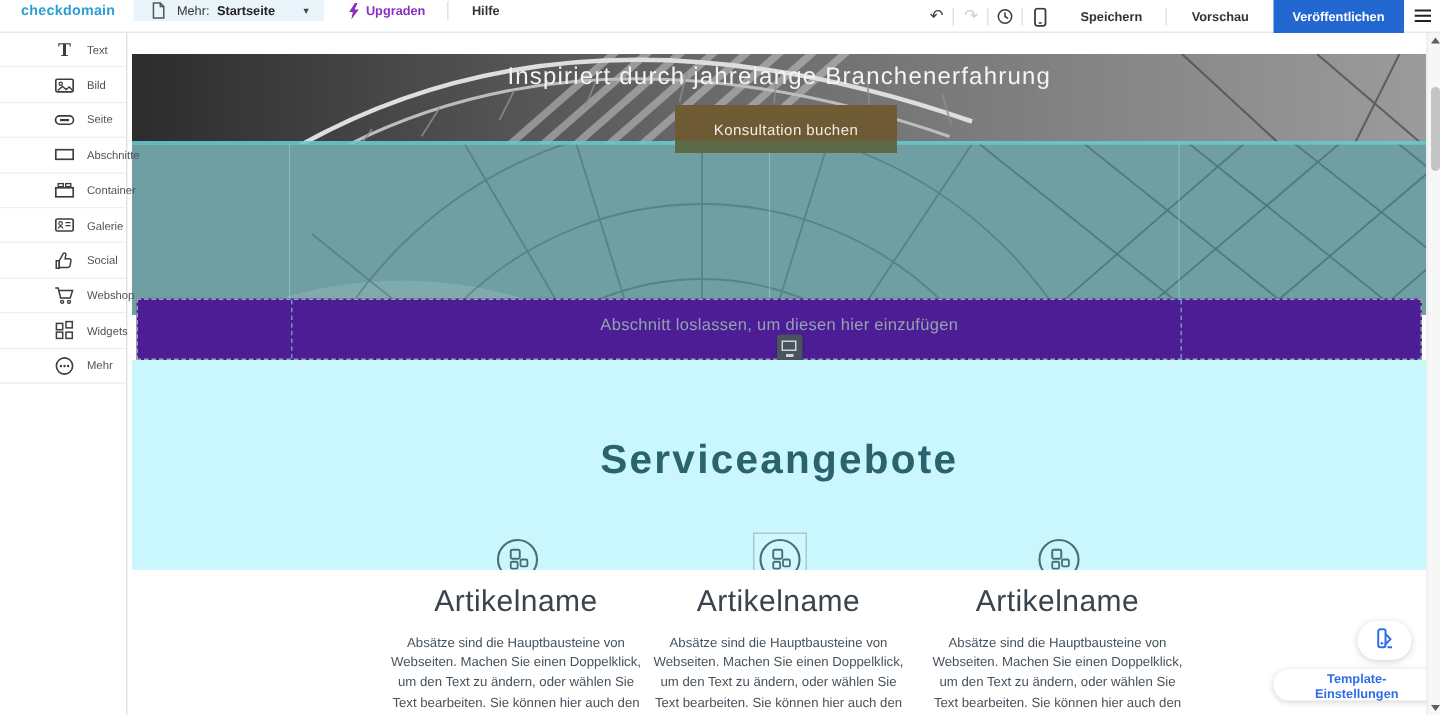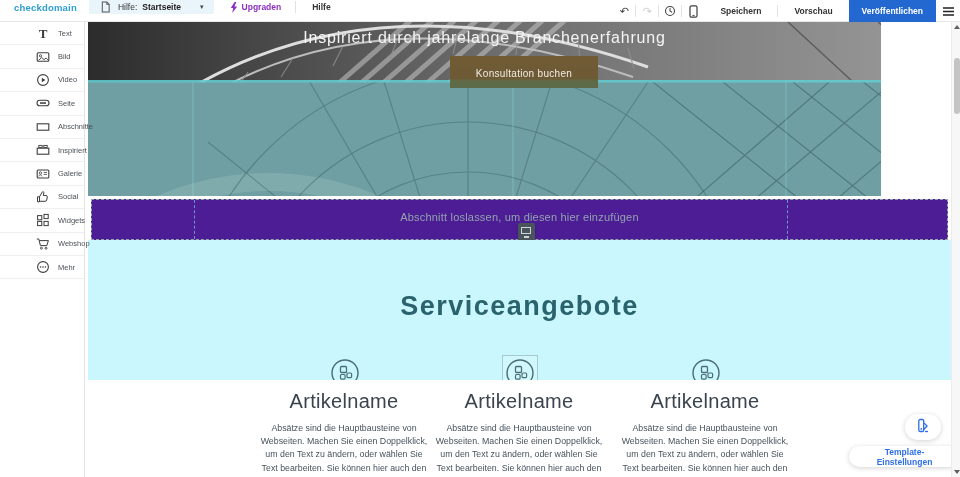--- a/index.html
+++ b/index.html
@@ -35,21 +35,21 @@
              border-right:1px solid #e3e3e3; z-index:20; }
   .sb-item { height:23.4px; display:flex; align-items:center; padding-left:36px; gap:8px;
              border-bottom:1px solid #efefef; cursor:pointer; background:#fff; }
   .sb-icon { width:14px; height:14px; display:flex; align-items:center; justify-content:center; flex:none; }
   .sb-icon svg { display:block; }
   .sb-label { font-size:7.5px; color:#4c5258; white-space:nowrap; }
 
   
   .canvas { position:absolute; left:85px; top:22px; width:866px; height:455px; background:#fff; overflow:hidden; }
 
-  .hero { position:absolute; left:3px; top:0; width:793px; height:174px; overflow:hidden;padding-left:25px; }
+  .hero { position:absolute; left:3px; top:14px; width:863px; height:174px; overflow:hidden;padding-left:25px; }
   .hero svg.bg { position:absolute; left:0; top:0; }
   .hero-heading { position:absolute; left:0; top:7px; width:100%; text-align:center; color:#f4f4f4;
                   font-size:16px; font-weight:500; letter-spacing:.8px; }
   .hero-cta { position:absolute; left:362px; top:34px; width:148px; height:32px; border:none; cursor:pointer;
               background:linear-gradient(#705b34 0%, #6d5a35 70%, #5f6b47 78%, #5c6a49 100%);
               color:#f1ece2; font-size:10px; font-family:"Liberation Sans",sans-serif;
               display:flex; align-items:center; justify-content:center; padding-top:3px; letter-spacing:.3px; }
 
   .dropzone { position:absolute; left:6px; top:177px; width:857px; height:41px; background:#4c1d95;
               border:1px dashed #95a8a8; }
@@ -98,21 +98,21 @@
   <div class="topbar">
     <div class="tb-left">
       <div class="logo">checkdomain</div>
       <div class="page-select">
         <span class="sb-icon">
           <svg width="11" height="12" viewBox="0 0 12 13">
               <path d="M2.5 1h5l2.5 2.6V12h-7.5z" fill="none" stroke="#555" stroke-width="1.1"></path>
               <path d="M7.5 1v2.6H10" fill="none" stroke="#555" stroke-width="1.1"></path>
             </svg>
         </span>
-        <span class="lbl">Hilfe:</span>
+        <span class="lbl">Mehr:</span>
         <span class="val">Startseite</span>
         <span class="chev">▾</span>
       </div>
       <div class="upgrade">
         <span class="sb-icon" style="width:8px">
           <svg width="8" height="11" viewBox="0 0 8 11">
               <polygon points="4.6,0 0.8,6 3.2,6 2.2,11 7.2,4.4 4.4,4.4 6.4,0" fill="#8b2fc0"></polygon>
             </svg>
         </span>
         <span>Upgraden</span>
@@ -177,29 +177,20 @@
         <svg width="14" height="14" viewBox="0 0 14 14">
             <rect x="1.2" y="2.8" width="11.6" height="8.4" rx="1" fill="none" stroke="#3d3d3d" stroke-width="1.1"></rect>
             <circle cx="4.5" cy="5.8" r="1.1" fill="none" stroke="#3d3d3d" stroke-width="0.9"></circle>
             <path d="M2.5 10.4l3.2-2.8 2.4 2.1 2-1.7 2.4 2.4" fill="none" stroke="#3d3d3d" stroke-width="0.9"></path>
           </svg>
       </span>
       <span class="sb-label">Bild</span>
     </div>
 
 
-    <div class="sb-item">
-      <span class="sb-icon">
-        <svg width="14" height="14" viewBox="0 0 14 14">
-            <circle cx="7" cy="7" r="5.4" fill="none" stroke="#3d3d3d" stroke-width="1.1"></circle>
-            <polygon points="5.8,4.8 9.4,7 5.8,9.2" fill="#3d3d3d"></polygon>
-          </svg>
-      </span>
-      <span class="sb-label">Video</span>
-    </div>
 
     <div class="sb-item">
       <span class="sb-icon">
         <svg width="14" height="14" viewBox="0 0 14 14">
             <rect x="1" y="4.2" width="12" height="5.6" rx="2.8" fill="none" stroke="#3d3d3d" stroke-width="1.1"></rect>
             <rect x="4" y="6.3" width="6" height="1.5" fill="#3d3d3d"></rect>
           </svg>
       </span>
       <span class="sb-label">Seite</span>
     </div>
@@ -214,21 +205,21 @@
     </div>
 
     <div class="sb-item">
       <span class="sb-icon">
         <svg width="14" height="14" viewBox="0 0 14 14">
             <rect x="1.2" y="5.2" width="11.6" height="6" fill="none" stroke="#3d3d3d" stroke-width="1.1"></rect>
             <rect x="2.8" y="2.4" width="3.4" height="2" fill="none" stroke="#3d3d3d" stroke-width="0.9"></rect>
             <rect x="7.8" y="2.4" width="3.4" height="2" fill="none" stroke="#3d3d3d" stroke-width="0.9"></rect>
           </svg>
       </span>
-      <span class="sb-label">Inspiriert</span>
+      <span class="sb-label">Container</span>
     </div>
 
     <div class="sb-item">
       <span class="sb-icon">
         <svg width="14" height="14" viewBox="0 0 14 14">
             <rect x="1.2" y="3" width="11.6" height="8" rx="1" fill="none" stroke="#3d3d3d" stroke-width="1.1"></rect>
             <circle cx="4.4" cy="6" r="1.2" fill="none" stroke="#3d3d3d" stroke-width="0.8"></circle>
             <path d="M2.8 9.4c.3-1 .9-1.5 1.6-1.5s1.3.5 1.6 1.5" fill="none" stroke="#3d3d3d" stroke-width="0.8"></path>
             <path d="M7.6 5.4h3.4M7.6 7.4h3.4" stroke="#3d3d3d" stroke-width="0.8"></path>
           </svg>
@@ -242,38 +233,38 @@
             <path d="M1.5 6.8h2v5h-2z" fill="none" stroke="#3d3d3d" stroke-width="1"></path>
             <path d="M3.5 11.3h5.6c.9 0 1.5-.5 1.6-1.3l.6-3.1c.1-.8-.4-1.4-1.2-1.4H7.4l.5-2.7c.2-1-1.1-1.5-1.7-.7L3.5 6.8z" fill="none" stroke="#3d3d3d" stroke-width="1"></path>
           </svg>
       </span>
       <span class="sb-label">Social</span>
     </div>
 
     <div class="sb-item">
       <span class="sb-icon">
         <svg width="14" height="14" viewBox="0 0 14 14">
+            <path d="M0.8 2h2l1.6 6.6h6.4l1.6-5H3.4" fill="none" stroke="#3d3d3d" stroke-width="1"></path>
+            <circle cx="5.4" cy="11.2" r="1" fill="none" stroke="#3d3d3d" stroke-width="0.9"></circle>
+            <circle cx="10" cy="11.2" r="1" fill="none" stroke="#3d3d3d" stroke-width="0.9"></circle>
+          </svg>
+      </span>
+      <span class="sb-label">Webshop</span>
+    </div>
+
+    <div class="sb-item">
+      <span class="sb-icon">
+        <svg width="14" height="14" viewBox="0 0 14 14">
             <rect x="1.6" y="2.6" width="4.2" height="4.2" fill="none" stroke="#3d3d3d" stroke-width="1"></rect>
             <rect x="8" y="1.4" width="4.2" height="4.2" fill="none" stroke="#3d3d3d" stroke-width="1"></rect>
             <rect x="1.6" y="8.4" width="4.2" height="4.2" fill="none" stroke="#3d3d3d" stroke-width="1"></rect>
             <rect x="8" y="8.4" width="4.2" height="4.2" fill="none" stroke="#3d3d3d" stroke-width="1"></rect>
           </svg>
       </span>
       <span class="sb-label">Widgets</span>
-    </div>
-
-    <div class="sb-item">
-      <span class="sb-icon">
-        <svg width="14" height="14" viewBox="0 0 14 14">
-            <path d="M0.8 2h2l1.6 6.6h6.4l1.6-5H3.4" fill="none" stroke="#3d3d3d" stroke-width="1"></path>
-            <circle cx="5.4" cy="11.2" r="1" fill="none" stroke="#3d3d3d" stroke-width="0.9"></circle>
-            <circle cx="10" cy="11.2" r="1" fill="none" stroke="#3d3d3d" stroke-width="0.9"></circle>
-          </svg>
-      </span>
-      <span class="sb-label">Webshop</span>
     </div>
 
     <div class="sb-item">
       <span class="sb-icon">
         <svg width="14" height="14" viewBox="0 0 14 14">
             <circle cx="7" cy="7" r="5.4" fill="none" stroke="#3d3d3d" stroke-width="1.1"></circle>
             <circle cx="4.6" cy="7" r="0.8" fill="#3d3d3d"></circle>
             <circle cx="7" cy="7" r="0.8" fill="#3d3d3d"></circle>
             <circle cx="9.4" cy="7" r="0.8" fill="#3d3d3d"></circle>
           </svg>

